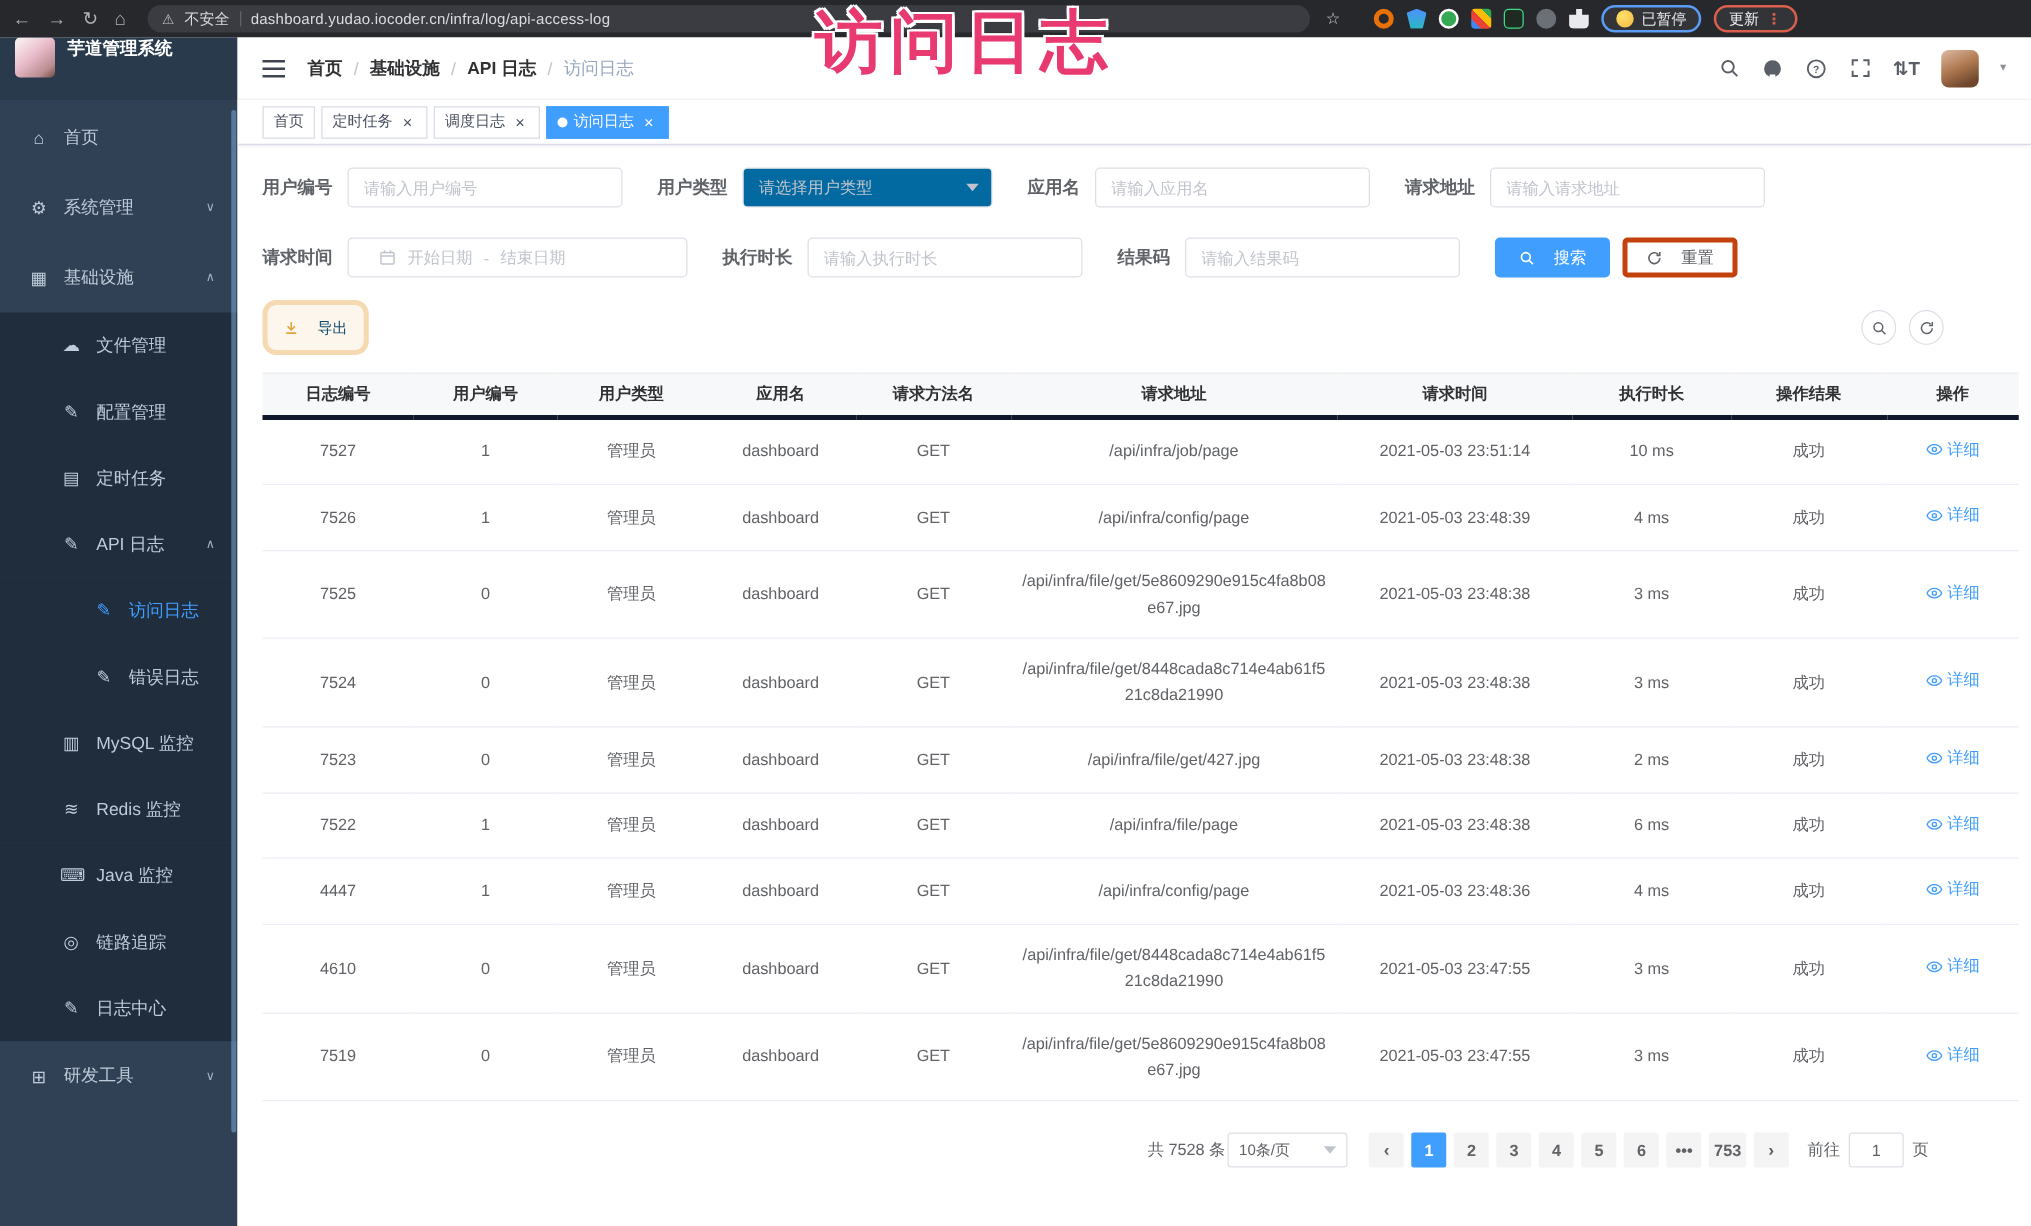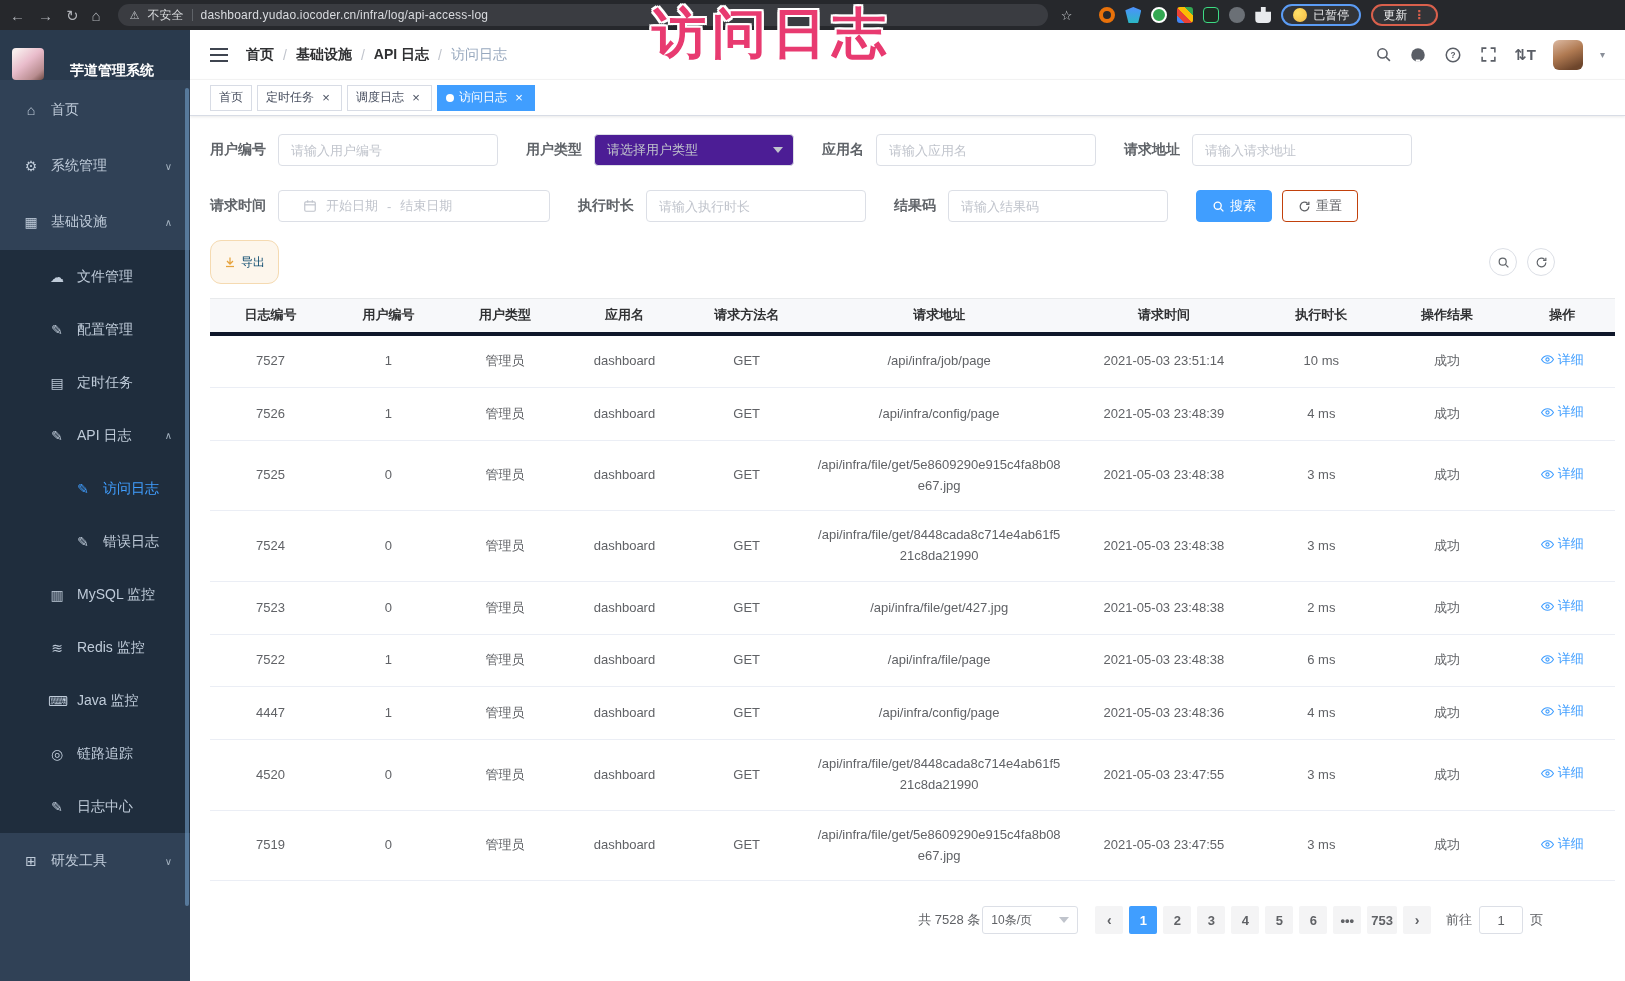--- a/index.html
+++ b/index.html
@@ -29,21 +29,21 @@
   .badge.update { border:2px solid #d9604c; color:#f0f1f2; background:#323438; }
   .dots { color:#d9604c; font-weight:700; letter-spacing:1px; }
 
   
   .watermark { position:absolute; left:652px; top:-2px; z-index:60; font-size:54px; font-weight:900; letter-spacing:6px; color:#e83a70; pointer-events:none;
     text-shadow:2px 0 0 #fff,-2px 0 0 #fff,0 2px 0 #fff,0 -2px 0 #fff,2px 2px 0 #fff,-2px -2px 0 #fff,2px -2px 0 #fff,-2px 2px 0 #fff; }
 
   
   .app { display:flex; height:951px; }
   .sidebar { width:190px; flex-shrink:0; background:#304156; position:relative; overflow:hidden; }
-  .logo-row { height:50px; background:#2a3a4d; display:flex; align-items:flex-end; gap:26px; padding:0 12px; }
+  .logo-row { height:50px; background:#2a3a4d; display:flex; align-items:flex-start; gap:10px; padding:0 12px; }
   .logo-img { width:32px; height:32px; border-radius:4px; background:linear-gradient(140deg,#f7ecec 10%,#e9bccb 45%,#b98d90 80%,#6d4a43); flex-shrink:0; }
   .logo-title { color:#fff; font-size:14px; font-weight:700; white-space:nowrap; }
   .menu { padding-top:2px; }
   .menu-item { position:relative; display:flex; align-items:center; color:#bfcbd9; font-size:14px; cursor:pointer; }
   .menu-item.lvl1 { height:56px; padding-left:22px; background:#304156; }
   .menu-item.lvl2 { height:53px; padding-left:48px; background:#1f2d3d; }
   .menu-item.lvl3 { height:53px; padding-left:74px; background:#1f2d3d; }
   .menu-item.active { color:#409eff; }
   .mi-icon { width:18px; margin-right:11px; text-align:center; font-size:14px; flex-shrink:0; }
   .mi-arrow { position:absolute; right:18px; font-size:10px; color:#a3b1bf; }
@@ -72,25 +72,25 @@
   .tag.active { background:#409eff; border-color:#409eff; color:#fff; }
   .tag.active .dot { display:inline-block; }
   .tag .close { font-size:13px; line-height:14px; width:14px; text-align:center; border-radius:50%; }
 
   
   .filter { padding:18px 20px 0; display:flex; flex-wrap:wrap; align-items:center; row-gap:24px; font-size:14px; }
   .f-item { display:flex; align-items:center; margin-right:28px; }
   .f-label { color:#5f6368; font-weight:700; margin-right:12px; white-space:nowrap; }
   .f-input { height:32px; width:220px; border:1px solid #dcdfe6; border-radius:4px; padding:0 12px; font-size:13px; color:#606266; outline:none; font-family:inherit; }
   .f-input::placeholder { color:#c0c4cc; }
-  .f-select { height:32px; width:200px; border:1px solid #dcdfe6; border-radius:4px; padding:0 10px 0 12px; display:flex; align-items:center; justify-content:space-between; color:#c0c4cc; font-size:13px; cursor:pointer; background:#4c1d95; }
+  .f-select { height:32px; width:200px; border:1px solid #dcdfe6; border-radius:4px; padding:0 10px 0 12px; display:flex; align-items:center; justify-content:space-between; color:#c0c4cc; font-size:13px; cursor:pointer; background:#0369a1; }
   .sel-caret { width:0; height:0; border-left:5px solid transparent; border-right:5px solid transparent; border-top:6px solid #c0c4cc; }
   .date-box { height:32px; width:272px; border:1px solid #dcdfe6; border-radius:4px; padding:0 24px; display:flex; align-items:center; gap:9px; color:#c0c4cc; font-size:13px; cursor:text; }
   .date-box .dsep { color:#c0c4cc; }
-  .btn { height:32px; border-radius:4px; padding:0 15px; font-size:13px; display:inline-flex; align-items:center; gap:5px; cursor:pointer; border:1px solid #c2410c; background:#fff; color:#606266; font-family:inherit; }
+  .btn { height:32px; border-radius:4px; padding:0 15px; font-size:13px; display:inline-flex; align-items:center; gap:15px; cursor:pointer; border:4px solid #c2410c; background:#fff; color:#606266; font-family:inherit; }
   .btn.primary { background:#409eff; border-color:#409eff; color:#fff; }
   .btn.ml { margin-left:10px; }
 
   
   .toolbar { padding:18px 70px 12px 20px; display:flex; align-items:center; }
   .btn.warn-plain { background:#fdf6ec; border-color:#f5dab1; color:#0c4a6e; height:44px; padding:0 13px; font-size:12px;border-radius:11px; }
   .circles { margin-left:auto; display:flex; gap:10px; }
   .circle-btn { width:28px; height:28px; border-radius:50%; border:1px solid #dcdfe6; background:#fff; color:#5f6368; display:flex; align-items:center; justify-content:center; cursor:pointer; }
 
   
@@ -494,21 +494,21 @@
               <td>/api/infra/config/page</td>
               <td>2021-05-03 23:48:36</td>
               <td>4 ms</td>
               <td>成功</td>
               <td><span class="detail-link"><svg width="13" height="13" viewBox="0 0 24 24" fill="none" stroke="currentColor" stroke-width="2">
                     <path d="M1 12s4-7 11-7 11 7 11 7-4 7-11 7S1 12 1 12z"></path>
                     <circle cx="12" cy="12" r="3"></circle>
                   </svg>详细</span></td>
             </tr>
             <tr>
-              <td>4520</td>
+              <td>4610</td>
               <td>0</td>
               <td>管理员</td>
               <td>dashboard</td>
               <td>GET</td>
               <td>/api/infra/file/get/8448cada8c714e4ab61f521c8da21990</td>
               <td>2021-05-03 23:47:55</td>
               <td>3 ms</td>
               <td>成功</td>
               <td><span class="detail-link"><svg width="13" height="13" viewBox="0 0 24 24" fill="none" stroke="currentColor" stroke-width="2">
                     <path d="M1 12s4-7 11-7 11 7 11 7-4 7-11 7S1 12 1 12z"></path>

